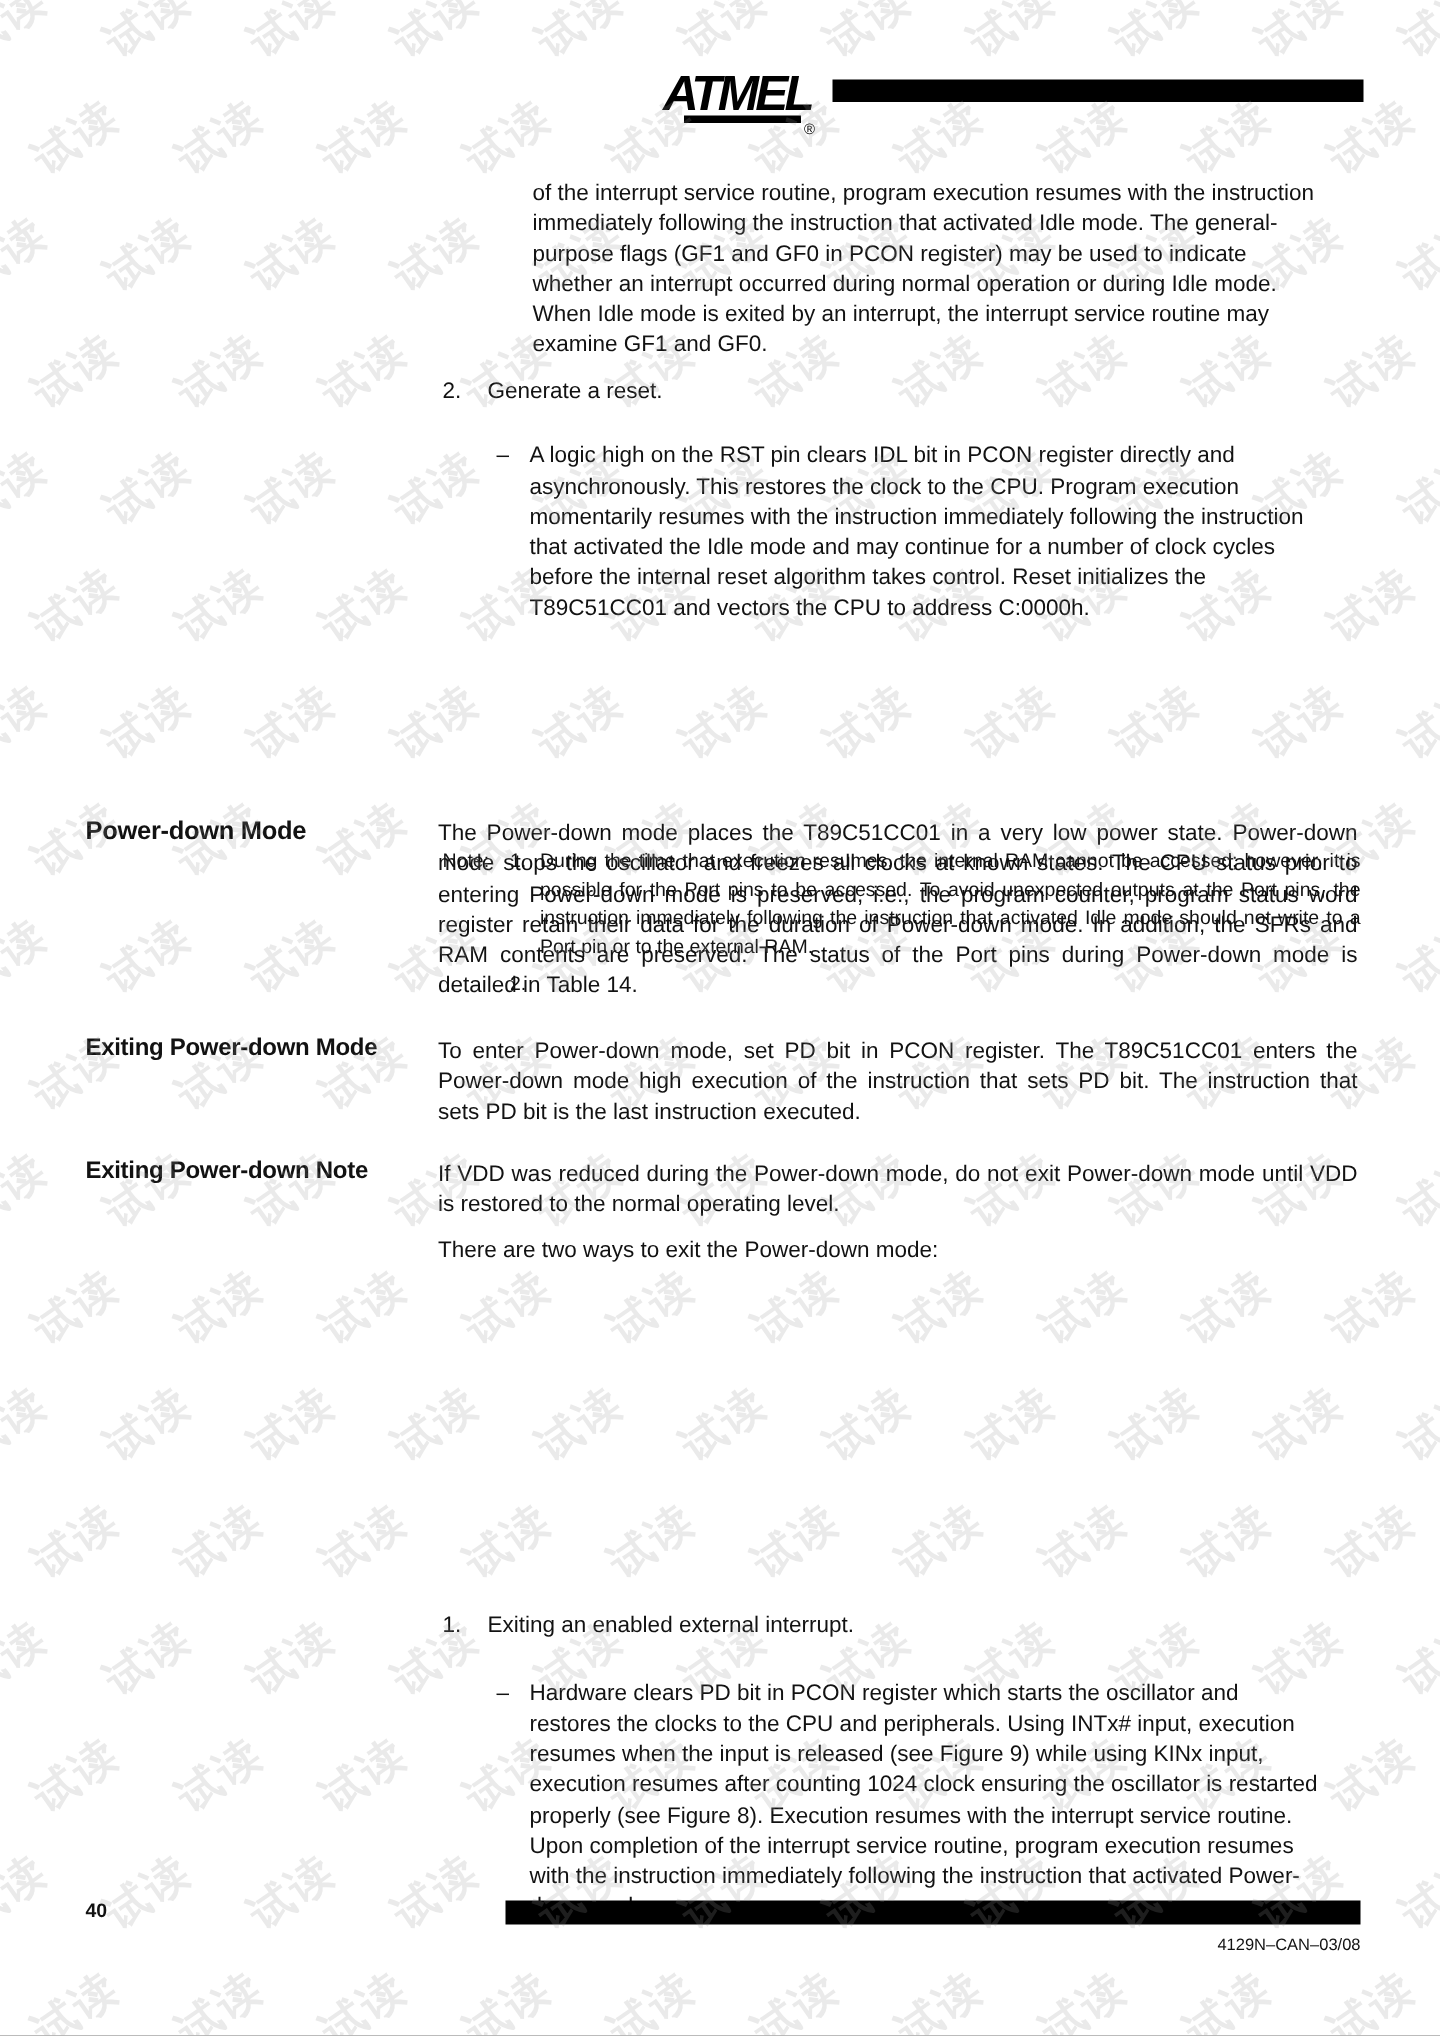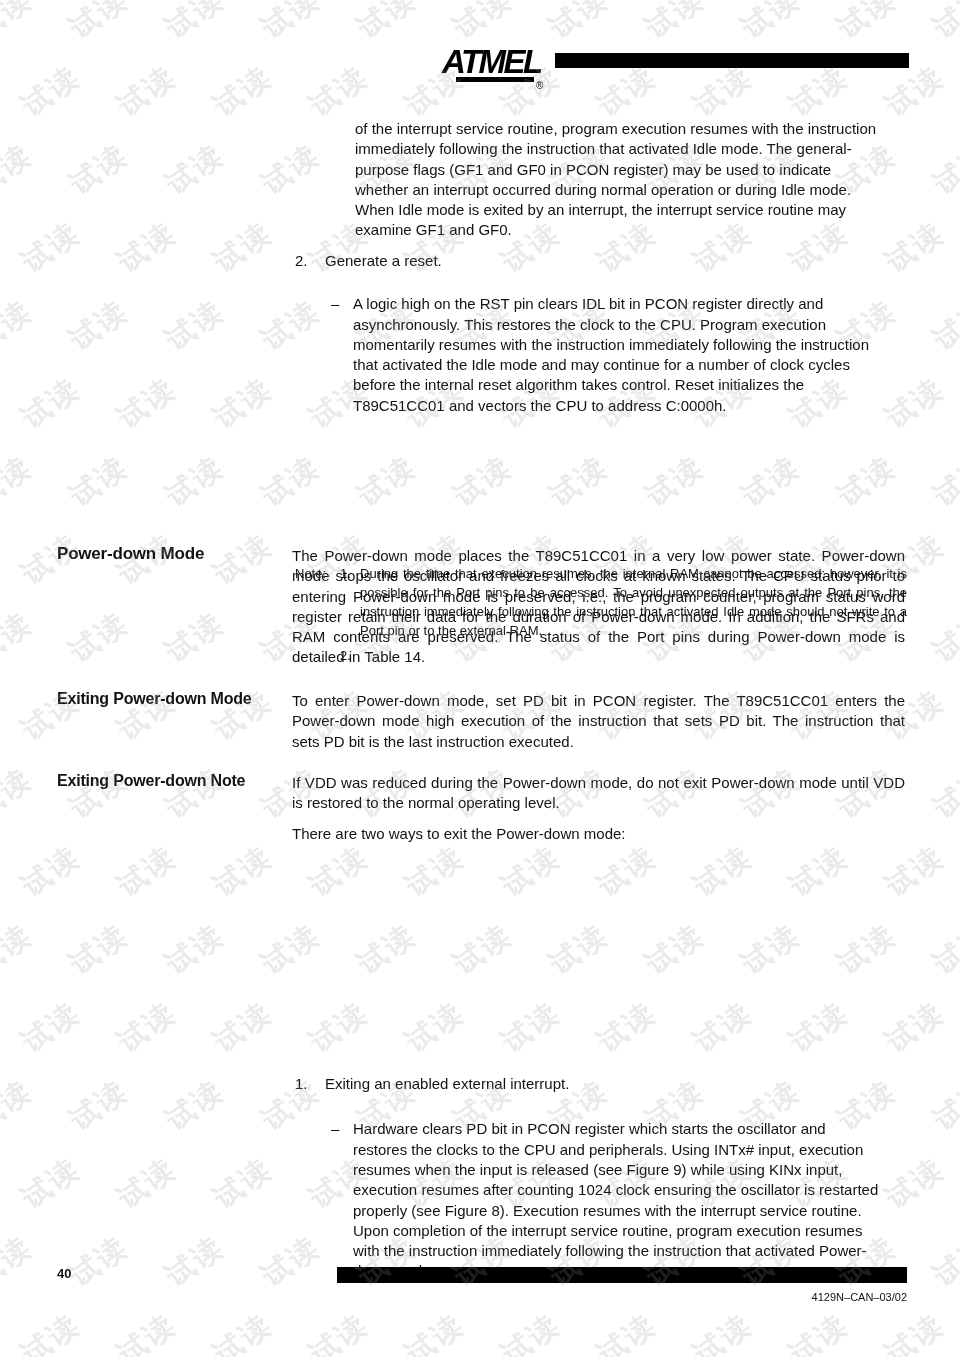--- a/index.html
+++ b/index.html
@@ -98,21 +98,21 @@
 
   <div class="abs body-text dash-row" style="left:331px; top:875px; width:550px;">
     <span class="dash-glyph">–</span>
     <div class="dash-txt">
       <p>Hardware clears PD bit in PCON register which starts the oscillator and restores the clocks to the CPU and peripherals. Using INTx# input, execution resumes when the input is released (see Figure 9) while using KINx input, execution resumes after counting 1024 clock ensuring the oscillator is restarted properly (see Figure 8). Execution resumes with the interrupt service routine. Upon completion of the interrupt service routine, program execution resumes with the instruction immediately following the instruction that activated Power-down mode.</p>
     </div>
   </div>
 
   <div class="abs footer-num" style="left:57px; top:1266px;">40</div>
   <div class="abs rule" style="left:337px; top:1267px; width:570px; height:16px;"></div>
-  <div class="abs footer-code" style="left:607px; top:1291px; width:300px;">4129N–CAN–03/02</div>
+  <div class="abs footer-code" style="left:607px; top:1291px; width:300px;">4129N–CAN–03/08</div>
 
   <div class="wm-layer">
       <span class="wm" style="color: rgba(150, 150, 150, 0.2); left: -28px; top: -6px;">试读</span>
       <span class="wm" style="color: rgba(150, 150, 150, 0.2); left: 68px; top: -6px;">试读</span>
       <span class="wm" style="color: rgba(150, 150, 150, 0.2); left: 164px; top: -6px;">试读</span>
       <span class="wm" style="color: rgba(150, 150, 150, 0.2); left: 260px; top: -6px;">试读</span>
       <span class="wm" style="color: rgba(150, 150, 150, 0.2); left: 356px; top: -6px;">试读</span>
       <span class="wm" style="color: rgba(150, 150, 150, 0.2); left: 452px; top: -6px;">试读</span>
       <span class="wm" style="color: rgba(150, 150, 150, 0.2); left: 548px; top: -6px;">试读</span>
       <span class="wm" style="color: rgba(150, 150, 150, 0.2); left: 644px; top: -6px;">试读</span>

